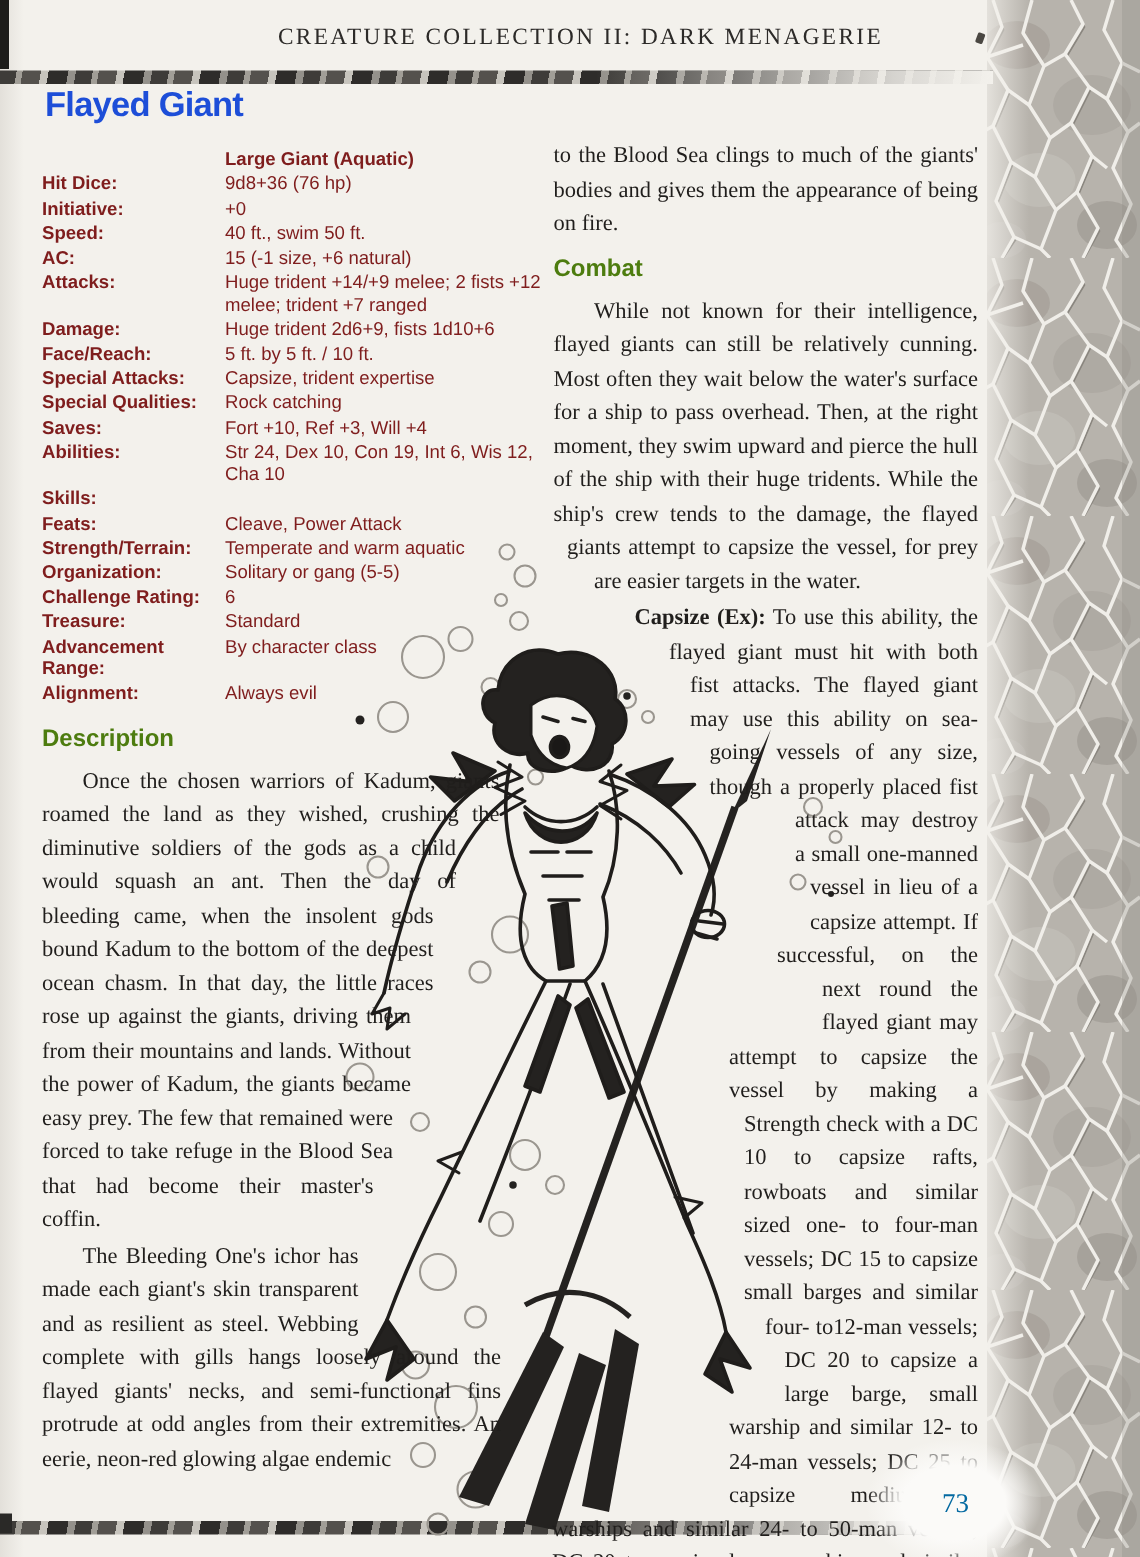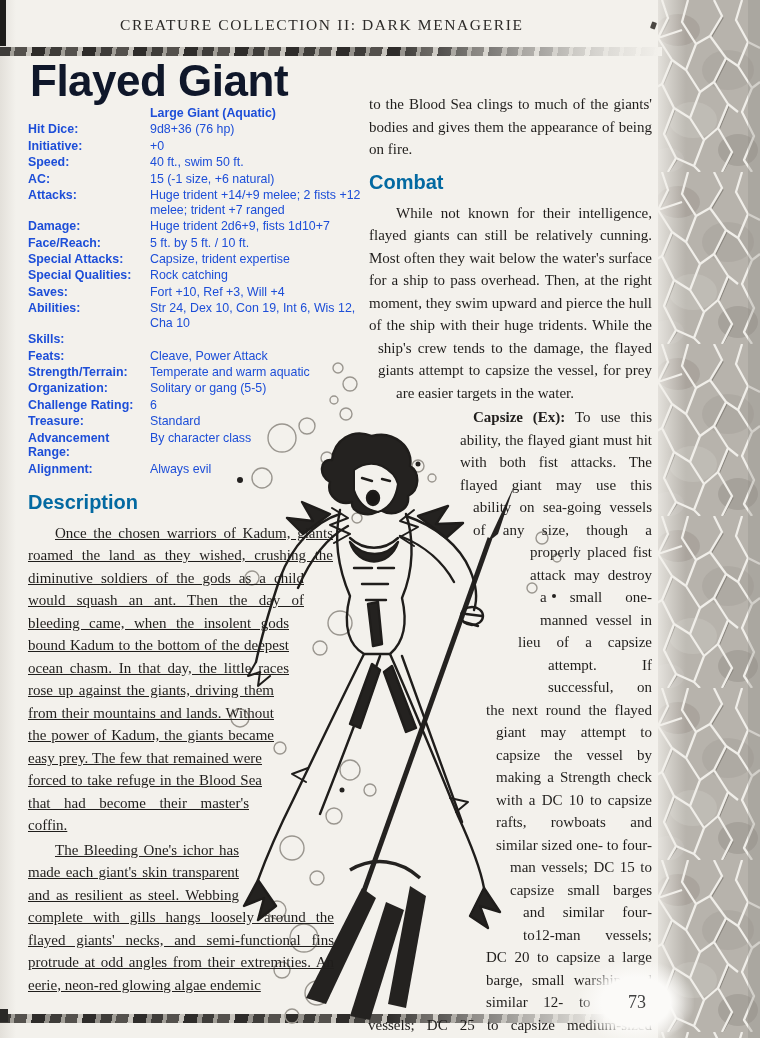--- a/index.html
+++ b/index.html
@@ -7,69 +7,69 @@
   #page{
     position:relative;width:760px;height:1038px;overflow:hidden;
     background:#f3f1ec;
     font-family:"Liberation Serif", serif;
     color:#1e1c1a;
   }
   
   #page::before{content:"";position:absolute;left:0;top:0;width:16px;height:100%;
     background:linear-gradient(to right,#e3e0da,rgba(243,241,236,0));}
   
-  .header{position:absolute;left:120px;top:16px;width:534px;text-align:left;
+  .header{position:absolute;left:120px;top:16px;width:534px;text-align:center;
     font-family:"Liberation Serif",serif;font-size:15.5px;letter-spacing:1.6px;
     color:#2c2a28;white-space:nowrap;}
   .ink-dot{position:absolute;left:651px;top:22px;width:5px;height:7px;background:#4a4742;
     transform:rotate(20deg);border-radius:1px;}
   
   .band{position:absolute;height:9px;
     background:repeating-linear-gradient(100deg,
       #3e3c39 0 11px,#a19e97 11px 15px,#54514d 15px 27px,#c7c4bd 27px 32px,
       #2e2c2a 32px 45px,#94918b 45px 50px);}
   .band::after{content:"";position:absolute;inset:0;
     background:linear-gradient(to right,rgba(243,241,236,0) 60%,rgba(243,241,236,.85) 90%,#f3f1ec 100%);}
   .band-top{left:0;top:47px;width:662px;}
   .band-bottom{left:0;top:1014px;width:645px;}
   .corner-mark-tl{position:absolute;left:0;top:0;width:6px;height:46px;background:#1d1c1a;}
   .corner-mark-bl{position:absolute;left:0;top:1009px;width:8px;height:13px;background:#2a2927;}
   
   .col-left{position:absolute;left:28px;top:56px;width:334px;z-index:2;}
   .col-right{position:absolute;left:368px;top:58px;width:284px;z-index:2;}
   .creature-name{font-family:"Liberation Sans",sans-serif;font-weight:600;
-    font-size:44px;letter-spacing:-0.5px;color:#0f172a;margin:0 0 0 2px;}
-  
-  .stat-table{font-family:"Liberation Sans",sans-serif;font-size:12.4px;line-height:1.2;color:#1d4ed8;}
+    font-size:23px;letter-spacing:-0.5px;color:#1d4ed8;margin:0 0 16px 2px;}
+  
+  .stat-table{font-family:"Liberation Sans",sans-serif;font-size:12.4px;line-height:1.2;color:#7f1d1d;}
   .stat-row{display:grid;grid-template-columns:122px 1fr;margin-bottom:1.5px;}
   .stat-label{font-weight:700;}
   .stat-value{font-weight:400;}
   .stat-subtitle .stat-value{font-weight:700;}
   
   .section-heading{font-family:"Liberation Sans",sans-serif;font-weight:600;
-    font-size:20px;color:#0369a1;margin:14px 0 8px 0;}
+    font-size:16px;color:#4d7c0f;margin:14px 0 8px 0;}
   .col-right .section-heading{margin-top:10px;}
   
   .body-text{font-size:15px;line-height:1.5;text-align:justify;color:#201e1c;}
   .body-text p{margin:0 0 2px 0;text-indent:27px;}
   .body-text p.no-indent{text-indent:0;margin-top:35px;}
   .ability-lead{font-weight:700;}
-  .desc-wrap{width:306px;text-decoration:underline;}
+  .desc-wrap{width:306px;}
   
   .fl{float:left;clear:left;height:24px;}
   .fr{float:right;clear:right;height:24px;}
   
   .illustration{position:absolute;left:222px;top:352px;width:345px;height:678px;z-index:1;pointer-events:none;}
   
   .texture-strip{position:absolute;right:0;top:0;width:112px;height:1038px;z-index:0;}
   
   .page-number-blob{position:absolute;left:578px;top:960px;width:116px;height:84px;z-index:3;
     background:radial-gradient(ellipse at center,#fbfaf8 0%,#fbfaf8 42%,rgba(251,250,248,0) 72%);}
   .page-number{position:absolute;left:616px;top:992px;width:42px;z-index:4;text-align:center;
-    font-family:"Liberation Serif",serif;font-size:18px;color:#404040;}
+    font-family:"Liberation Serif",serif;font-size:18px;color:#0369a1;}
 </style>
 </head>
 <body>
 
 <div id="page">
 
   <svg class="texture-strip" viewBox="0 0 112 1038" preserveAspectRatio="none">
     <defs>
       <pattern id="crack" width="112" height="172" patternUnits="userSpaceOnUse">
         <rect width="112" height="172" fill="#b7b3ac"></rect>
@@ -225,21 +225,21 @@
       <div class="stat-row">
           <span class="stat-label">AC:</span>
           <span class="stat-value">15 (-1 size, +6 natural)</span>
         </div>
       <div class="stat-row">
           <span class="stat-label">Attacks:</span>
           <span class="stat-value">Huge trident +14/+9 melee; 2 fists +12 melee;  trident +7 ranged</span>
         </div>
       <div class="stat-row">
           <span class="stat-label">Damage:</span>
-          <span class="stat-value">Huge trident 2d6+9, fists 1d10+7</span>
+          <span class="stat-value">Huge trident 2d6+9, fists 1d10+6</span>
         </div>
       <div class="stat-row">
           <span class="stat-label">Face/Reach:</span>
           <span class="stat-value">5 ft. by 5 ft. / 10 ft.</span>
         </div>
       <div class="stat-row">
           <span class="stat-label">Special Attacks:</span>
           <span class="stat-value">Capsize, trident expertise</span>
         </div>
       <div class="stat-row">

